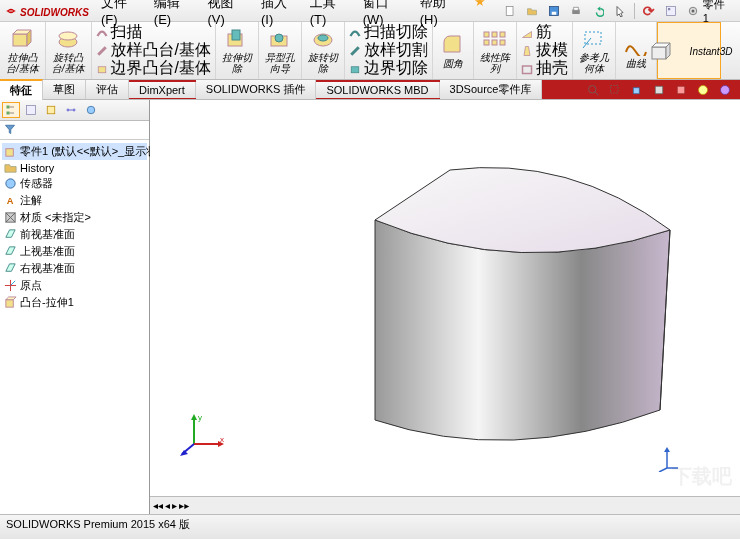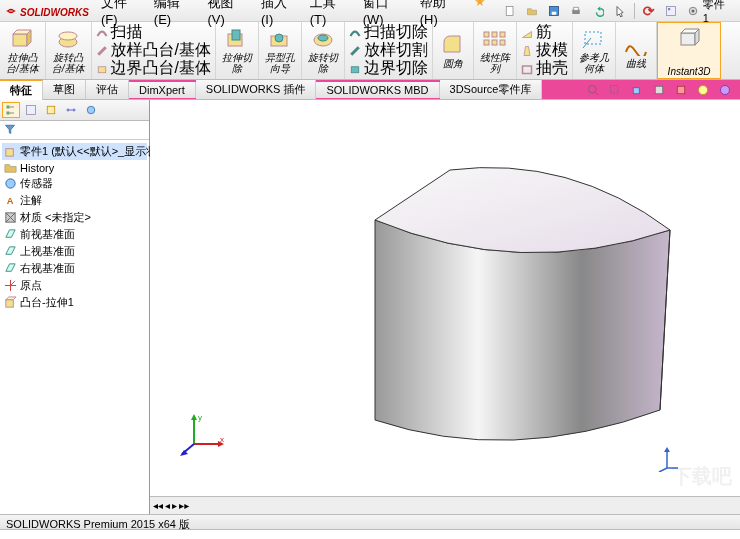--- a/index.html
+++ b/index.html
@@ -12,43 +12,43 @@
   .qat { display: flex; align-items: center; margin-left: 10px; gap: 6px; }
   .qat-ico { width: 16px; height: 16px; display: inline-flex; align-items: center; justify-content: center; }
   .qat-sep { width: 1px; height: 16px; background: #bbb; }
   .doc-title { margin-left: auto; font-size: 11px; padding-right: 6px; }
   .ribbon { display: flex; height: 58px; background: linear-gradient(#fdfdfd,#e8e8e8); border-bottom: 1px solid #bbb; }
   .rgrp { display: flex; flex-direction: column; align-items: center; justify-content: center; padding: 2px 6px; border-right: 1px solid #d6d6d6; }
   .rgrp.small-col { align-items: flex-start; padding: 2px 4px; gap: 0; }
   .rgrp.small-col .srow { display: flex; align-items: center; gap: 3px; height: 18px; font-size: 16px; white-space: nowrap; }
   .rgrp .big-ico { width: 28px; height: 24px; display: flex; align-items: center; justify-content: center; }
   .rgrp .lbl { font-size: 10px; text-align: center; line-height: 11px; margin-top: 1px; white-space: pre; font-style: italic; }
-  .ribbon .instant3d { width: 64px; display:flex; flex-direction:column; align-items:center; justify-content:center;gap:16px; }
-  .cmdtabs { display: flex; height: 20px; background: #ec4899; border-bottom: 1px solid #bbb; align-items: center; }
+  .ribbon .instant3d { width: 64px; display:flex; flex-direction:row; align-items:center; justify-content:center;gap:16px; }
+  .cmdtabs { display: flex; height: 20px; background: #b91c1c; border-bottom: 1px solid #bbb; align-items: center; }
   .cmdtab { padding: 2px 10px; font-size: 11px; border-right: 1px solid #ccc; background: linear-gradient(#f8f8f8,#e2e2e2); cursor: default; }
   .cmdtab.active { background: #fff; border-top: 2px solid #f6a623; font-weight: bold; }
   .view-tools { margin-left: auto; display: flex; gap: 8px; padding-right: 8px; }
   .view-tools span { width: 14px; height: 14px; display:inline-flex; align-items:center; justify-content:center; }
   .work { display: flex; height: 414px; }
   .fm-panel { width: 150px; border-right: 1px solid #999; background: #fff; display: flex; flex-direction: column; }
   .fm-icons { display: flex; gap: 2px; padding: 2px; border-bottom: 1px solid #bbb; background: linear-gradient(#f8f8f8,#e8e8e8); }
   .fm-icons span { width: 18px; height: 16px; border: 1px solid transparent; display:inline-flex; align-items:center; justify-content:center; }
   .fm-icons span.sel { border: 1px solid #f6a623; background: #fff3dc; }
   .fm-filter { padding: 2px 4px; border-bottom: 1px solid #ccc; }
   .tree { padding: 3px 2px; font-size: 11px; }
   .tnode { display: flex; align-items: center; gap: 3px; padding: 1px 2px; white-space: nowrap; }
   .tnode.root { background: #cfe3ff; }
   .tico { width: 13px; height: 13px; display:inline-flex; align-items:center; justify-content:center; flex-shrink:0; }
   .viewport { flex: 1; position: relative; background: #fff; overflow: hidden; }
   .watermark { position: absolute; right: 8px; bottom: 24px; font-size: 20px; color: rgba(0,0,0,0.06); font-weight: bold; }
   .bottom-tabs { position: absolute; bottom: 0; left: 0; display: flex; align-items: center; height: 18px; background: #eee; border-top: 1px solid #bbb; width: 100%; font-size: 10px; }
   .btab { padding: 1px 8px; border-right: 1px solid #bbb; background: linear-gradient(#f8f8f8,#e2e2e2); margin-top: 33px; }
   .btab.active { background: #fff; }
   .triad { position: absolute; left: 30px; bottom: 56px; }
-  .status { height: 16px; background: linear-gradient(#f5f5f5,#e5e5e5); border-top: 1px solid #bbb; border-bottom: 1px solid #bbb; padding: 2px 6px; font-size: 11px; }
+  .status { height: 26px; background: linear-gradient(#f5f5f5,#e5e5e5); border-top: 1px solid #bbb; border-bottom: 1px solid #bbb; padding: 2px 6px; font-size: 11px; }
   .status2 { height: 7px; background: #fff; }
   .sm-ico { width:12px; height:12px; }
   .csys { position:absolute; right:60px; bottom:42px; }
 </style>
 </head>
 <body>
 
 <div class="menubar">
   <div class="logo">
     <svg viewBox="0 0 24 24">

